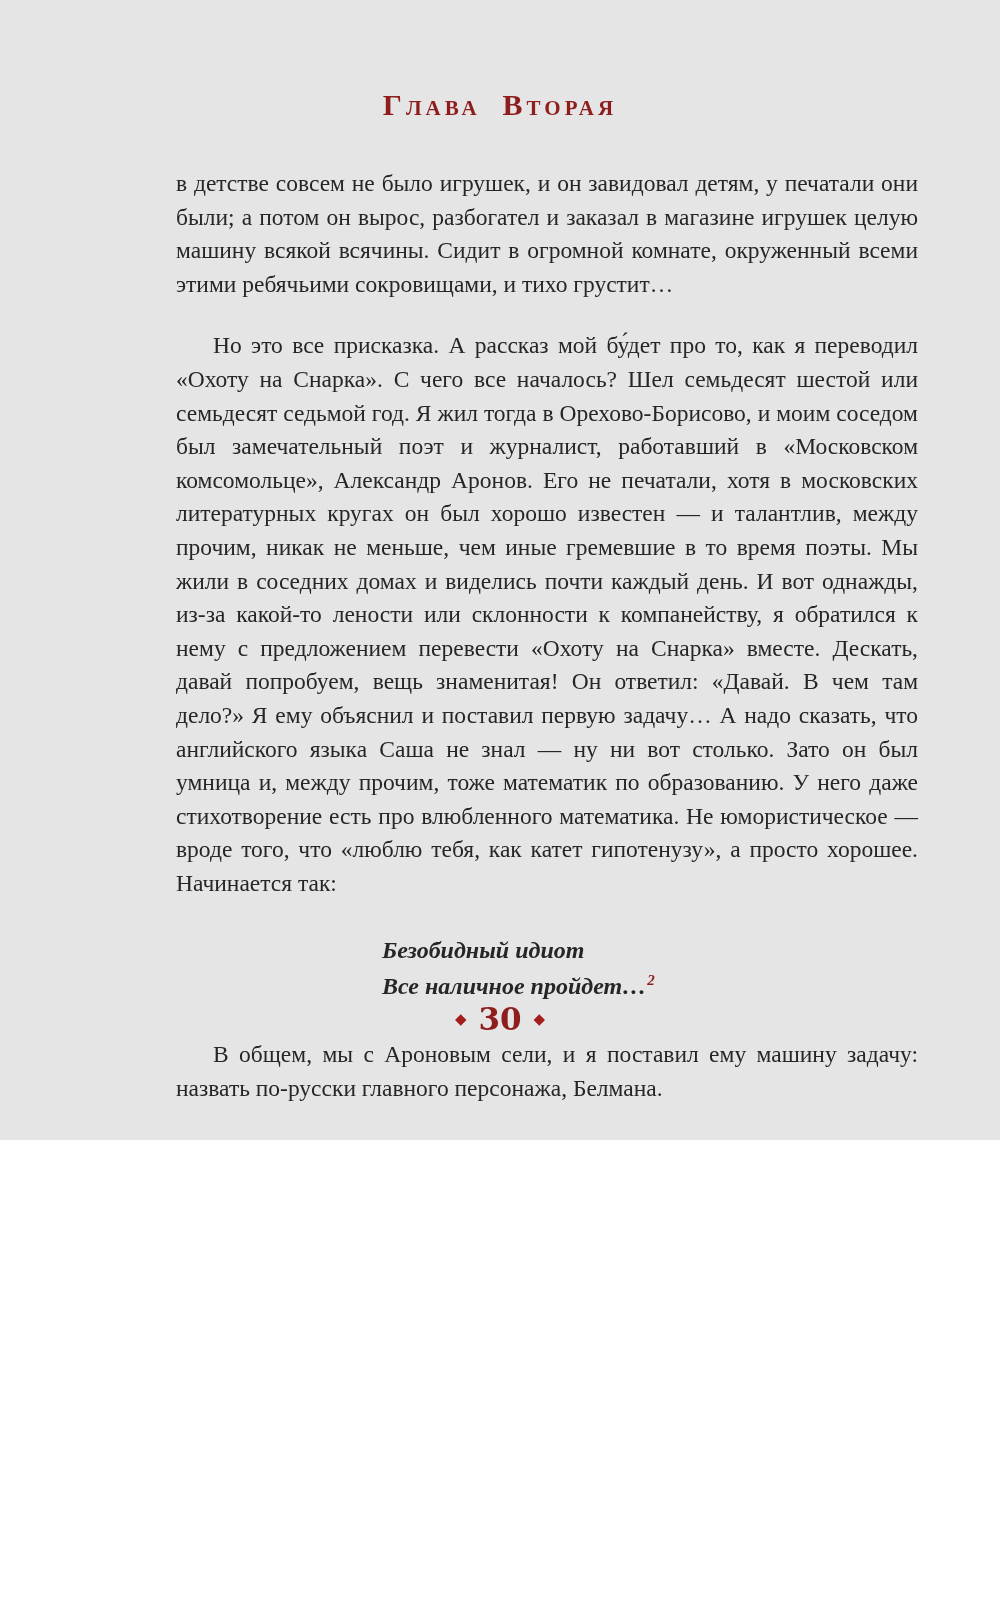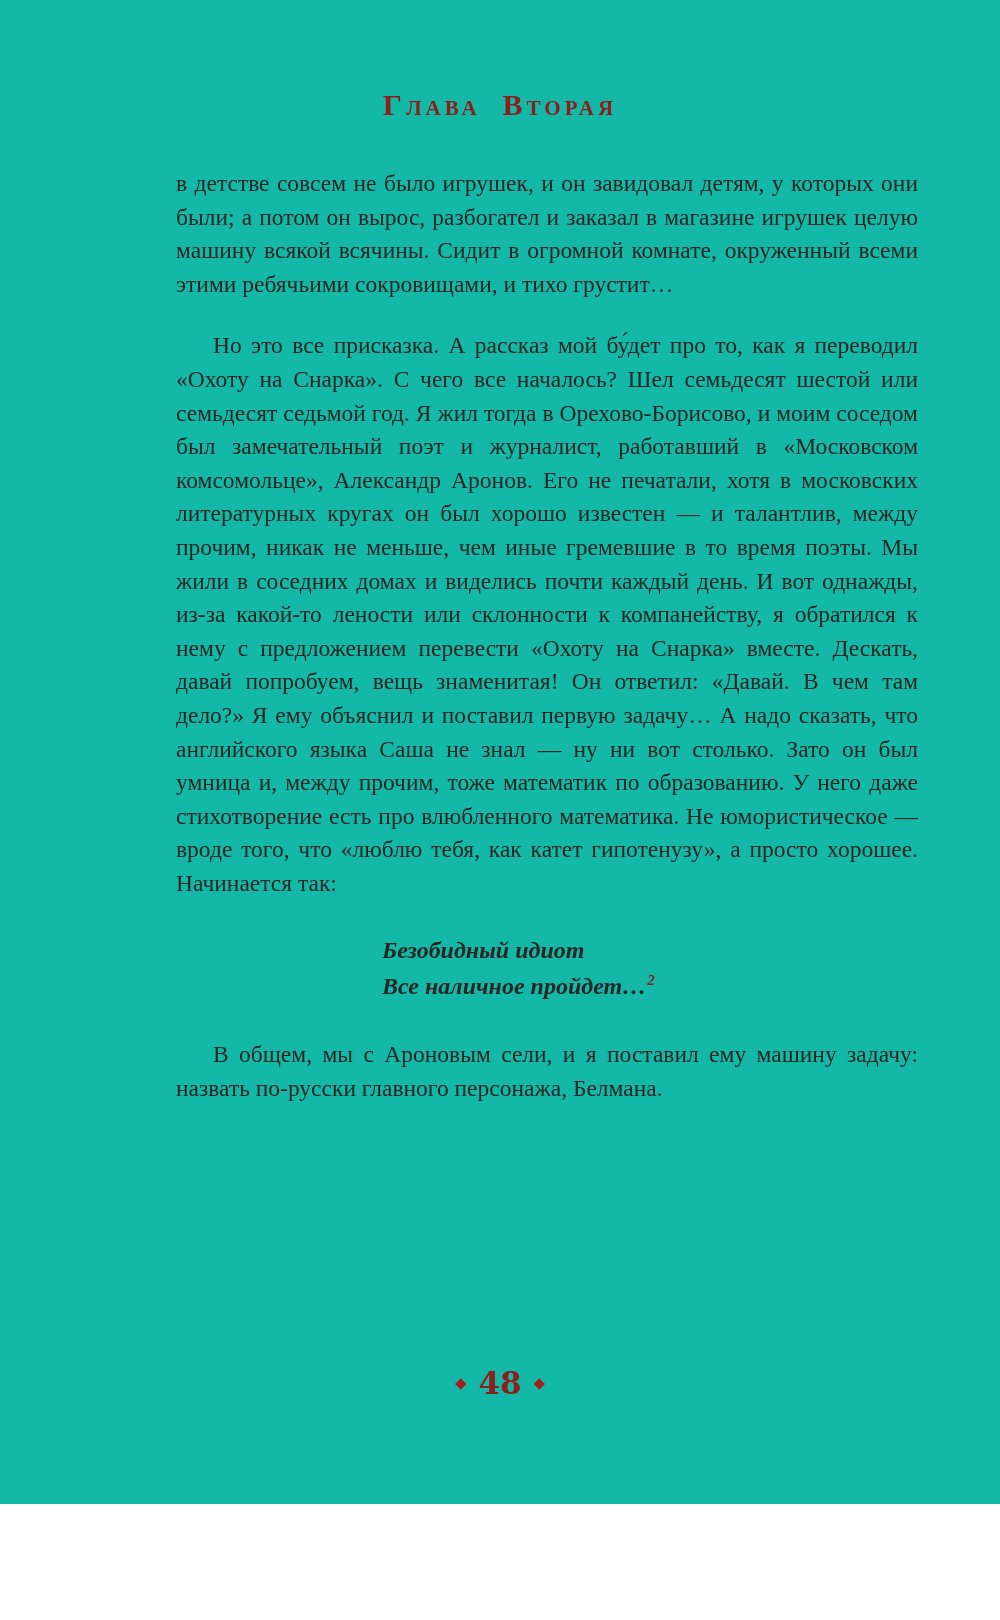--- a/index.html
+++ b/index.html
@@ -1,22 +1,22 @@
 <!DOCTYPE html>
 <html lang="ru"><head>
 <meta charset="utf-8">
 <style>
   * { margin: 0; padding: 0; box-sizing: border-box; }
   html, body { background: #ffffff; }
   .page {
     position: relative;
     width: 1000px;
-    height: 1504px;
+    height: 1140px;
     margin: 0 auto;
-    background: #14b8a6;
+    background: #e5e5e5;
     font-family: "Liberation Serif", serif;
     color: #262626;
     overflow: hidden;
   }
   
   .chapter-heading {
     position: absolute;
     top: 88px;
     left: 0;
     width: 100%;
@@ -86,28 +86,28 @@
 <body>
 
 <div class="page">
 
   <h1 class="chapter-heading">
     <span class="word"><span class="initial">Г</span><span class="rest">лава</span></span>
     <span class="word"><span class="initial">В</span><span class="rest">торая</span></span>
   </h1>
 
   <div class="body-text">
-    <p>в детстве совсем не было игрушек, и он завидовал детям, у которых они были; а потом он вырос, разбогател и заказал в магазине игрушек целую машину всякой всячины. Сидит в огромной комнате, окруженный всеми этими ребячьими сокровищами, и тихо грустит…</p>
+    <p>в детстве совсем не было игрушек, и он завидовал детям, у печатали они были; а потом он вырос, разбогател и заказал в магазине игрушек целую машину всякой всячины. Сидит в огромной комнате, окруженный всеми этими ребячьими сокровищами, и тихо грустит…</p>
     <p class="indent">Но это все присказка. А рассказ мой бу́дет про то, как я переводил «Охоту на Снарка». С чего все началось? Шел семьдесят шестой или семьдесят седьмой год. Я жил тогда в Орехово-Борисово, и моим соседом был замечательный поэт и журналист, работавший в «Московском комсомольце», Александр Аронов. Его не печатали, хотя в московских литературных кругах он был хорошо известен — и талантлив, между прочим, никак не меньше, чем иные гремевшие в то время поэты. Мы жили в соседних домах и виделись почти каждый день. И вот однажды, из-за какой-то лености или склонности к компанейству, я обратился к нему с предложением перевести «Охоту на Снарка» вместе. Дескать, давай попробуем, вещь знаменитая! Он ответил: «Давай. В чем там дело?» Я ему объяснил и поставил первую задачу… А надо сказать, что английского языка Саша не знал — ну ни вот столько. Зато он был умница и, между прочим, тоже математик по образованию. У него даже стихотворение есть про влюбленного математика. Не юмористическое — вроде того, что «люблю тебя, как катет гипотенузу», а просто хорошее. Начинается так:</p>
 
     <div class="poem">
       <div class="poem-line">Безобидный идиот</div>
       <div class="poem-line"><span>Все наличное пройдет…</span><sup class="footnote-sup">2</sup></div>
     </div>
 
     <p class="indent">В общем, мы с Ароновым сели, и я поставил ему машину задачу: назвать по-русски главного персонажа, Белмана.</p>
   </div>
 
   <div class="page-footer">
-    <span class="diamond">◆</span><span class="page-number">48</span><span class="diamond">◆</span>
+    <span class="diamond">◆</span><span class="page-number">30</span><span class="diamond">◆</span>
   </div>
 
 </div>
 
 </body></html>

